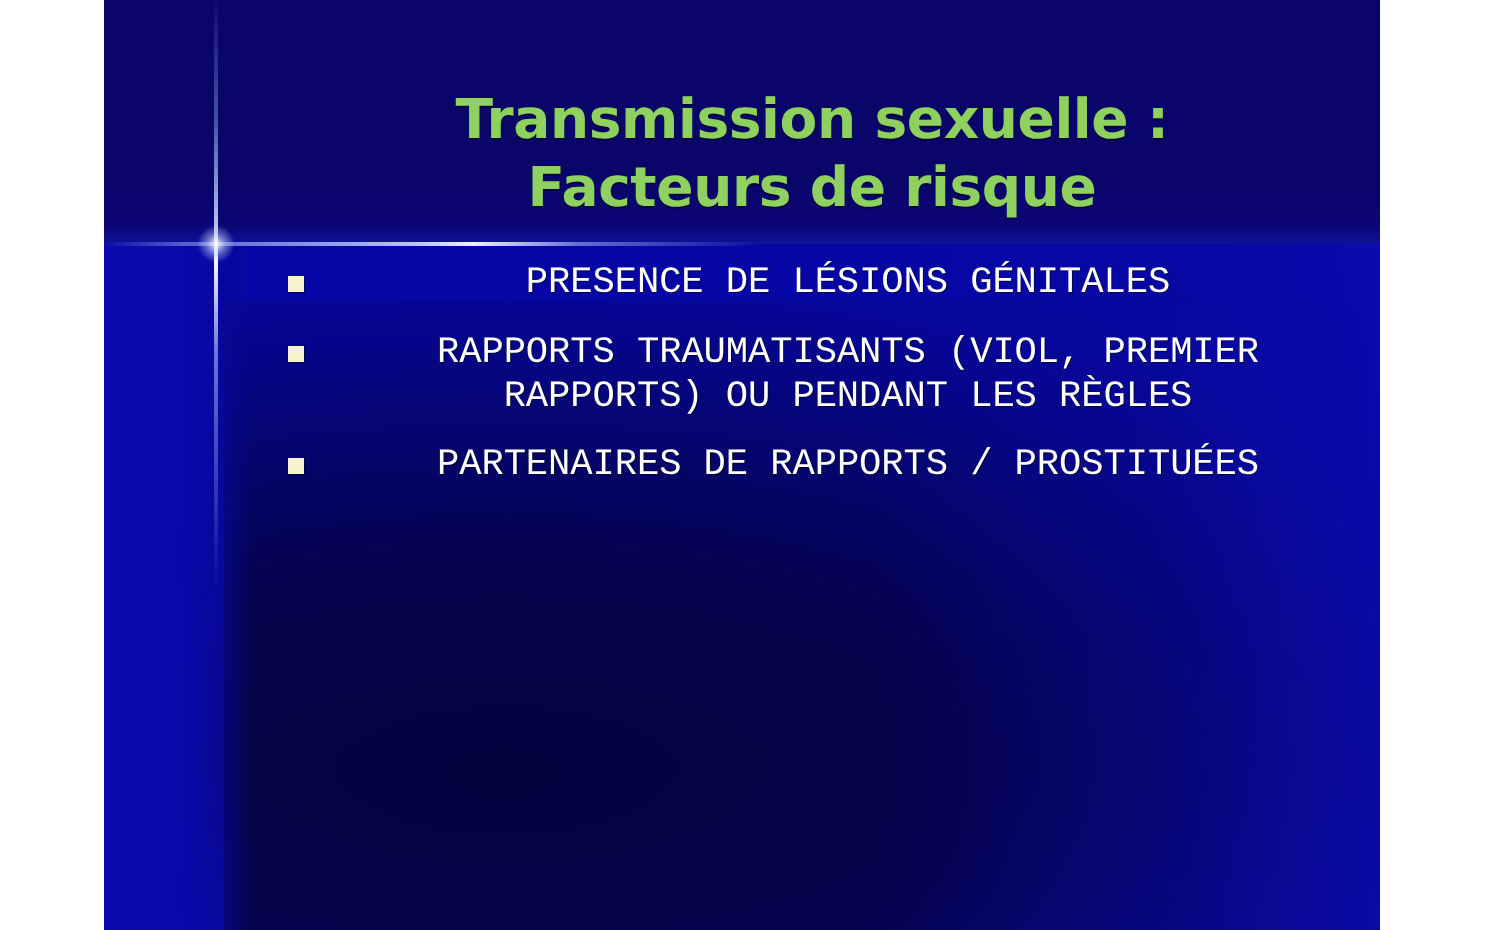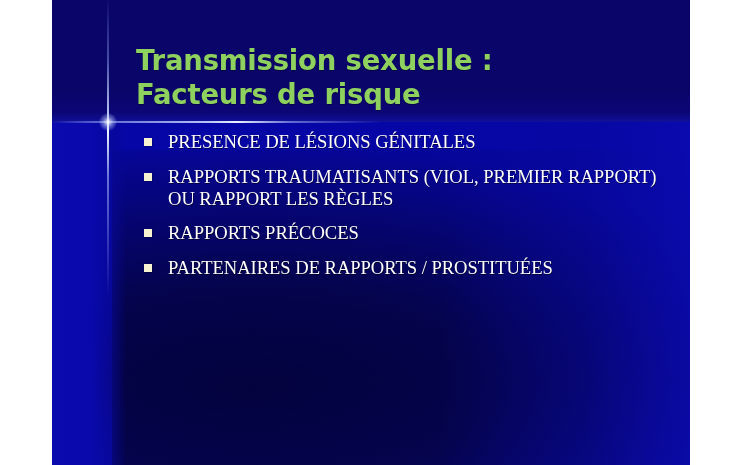--- a/index.html
+++ b/index.html
@@ -12,20 +12,21 @@
     height: 465px;
     overflow: hidden;
     font-family: "Liberation Sans", sans-serif;
   }
 
   #slide-canvas {
     position: relative;
     width: 683px;
     height: 465px;
     background: #ffffff;
+    text-align: center;
   }
 
   
   #slide {
     position: absolute;
     left: 52px;
     top: 0px;
     width: 638px;
     height: 465px;
     overflow: hidden;
@@ -195,21 +196,21 @@
     list-style: none;
     margin: 0;
     padding: 0;
   }
 
   .bullet-item {
     position: relative;
     padding-left: 28px;
     margin-bottom: 13px;
     color: #ffffff;
-    font-family: Liberation Serif, serif;
+    font-family: Liberation Mono, monospace;
     font-size: 18.6px;
     line-height: 1.17;
     letter-spacing: -0.05px;
     text-shadow: 0.5px 0.5px 0 rgba(0,0,0,0.55);
   }
   .bullet-item:last-child { margin-bottom: 0; }
 
   .bullet-marker {
     position: absolute;
     left: 4px;
@@ -249,27 +250,23 @@
 
       <ul id="bullet-list">
 
         <li class="bullet-item">
           <span class="bullet-marker"></span>
           <span class="bullet-text">PRESENCE DE LÉSIONS GÉNITALES</span>
         </li>
 
         <li class="bullet-item">
           <span class="bullet-marker"></span>
-          <span class="bullet-text">RAPPORTS TRAUMATISANTS (VIOL, PREMIER RAPPORT) OU RAPPORT LES RÈGLES</span>
+          <span class="bullet-text">RAPPORTS TRAUMATISANTS (VIOL, PREMIER RAPPORTS) OU PENDANT LES RÈGLES</span>
         </li>
 
-        <li class="bullet-item">
-          <span class="bullet-marker"></span>
-          <span class="bullet-text">RAPPORTS PRÉCOCES</span>
-        </li>
 
 
         <li class="bullet-item">
           <span class="bullet-marker"></span>
           <span class="bullet-text">PARTENAIRES DE RAPPORTS / PROSTITUÉES</span>
         </li>
 
       </ul>
 
     </div>

